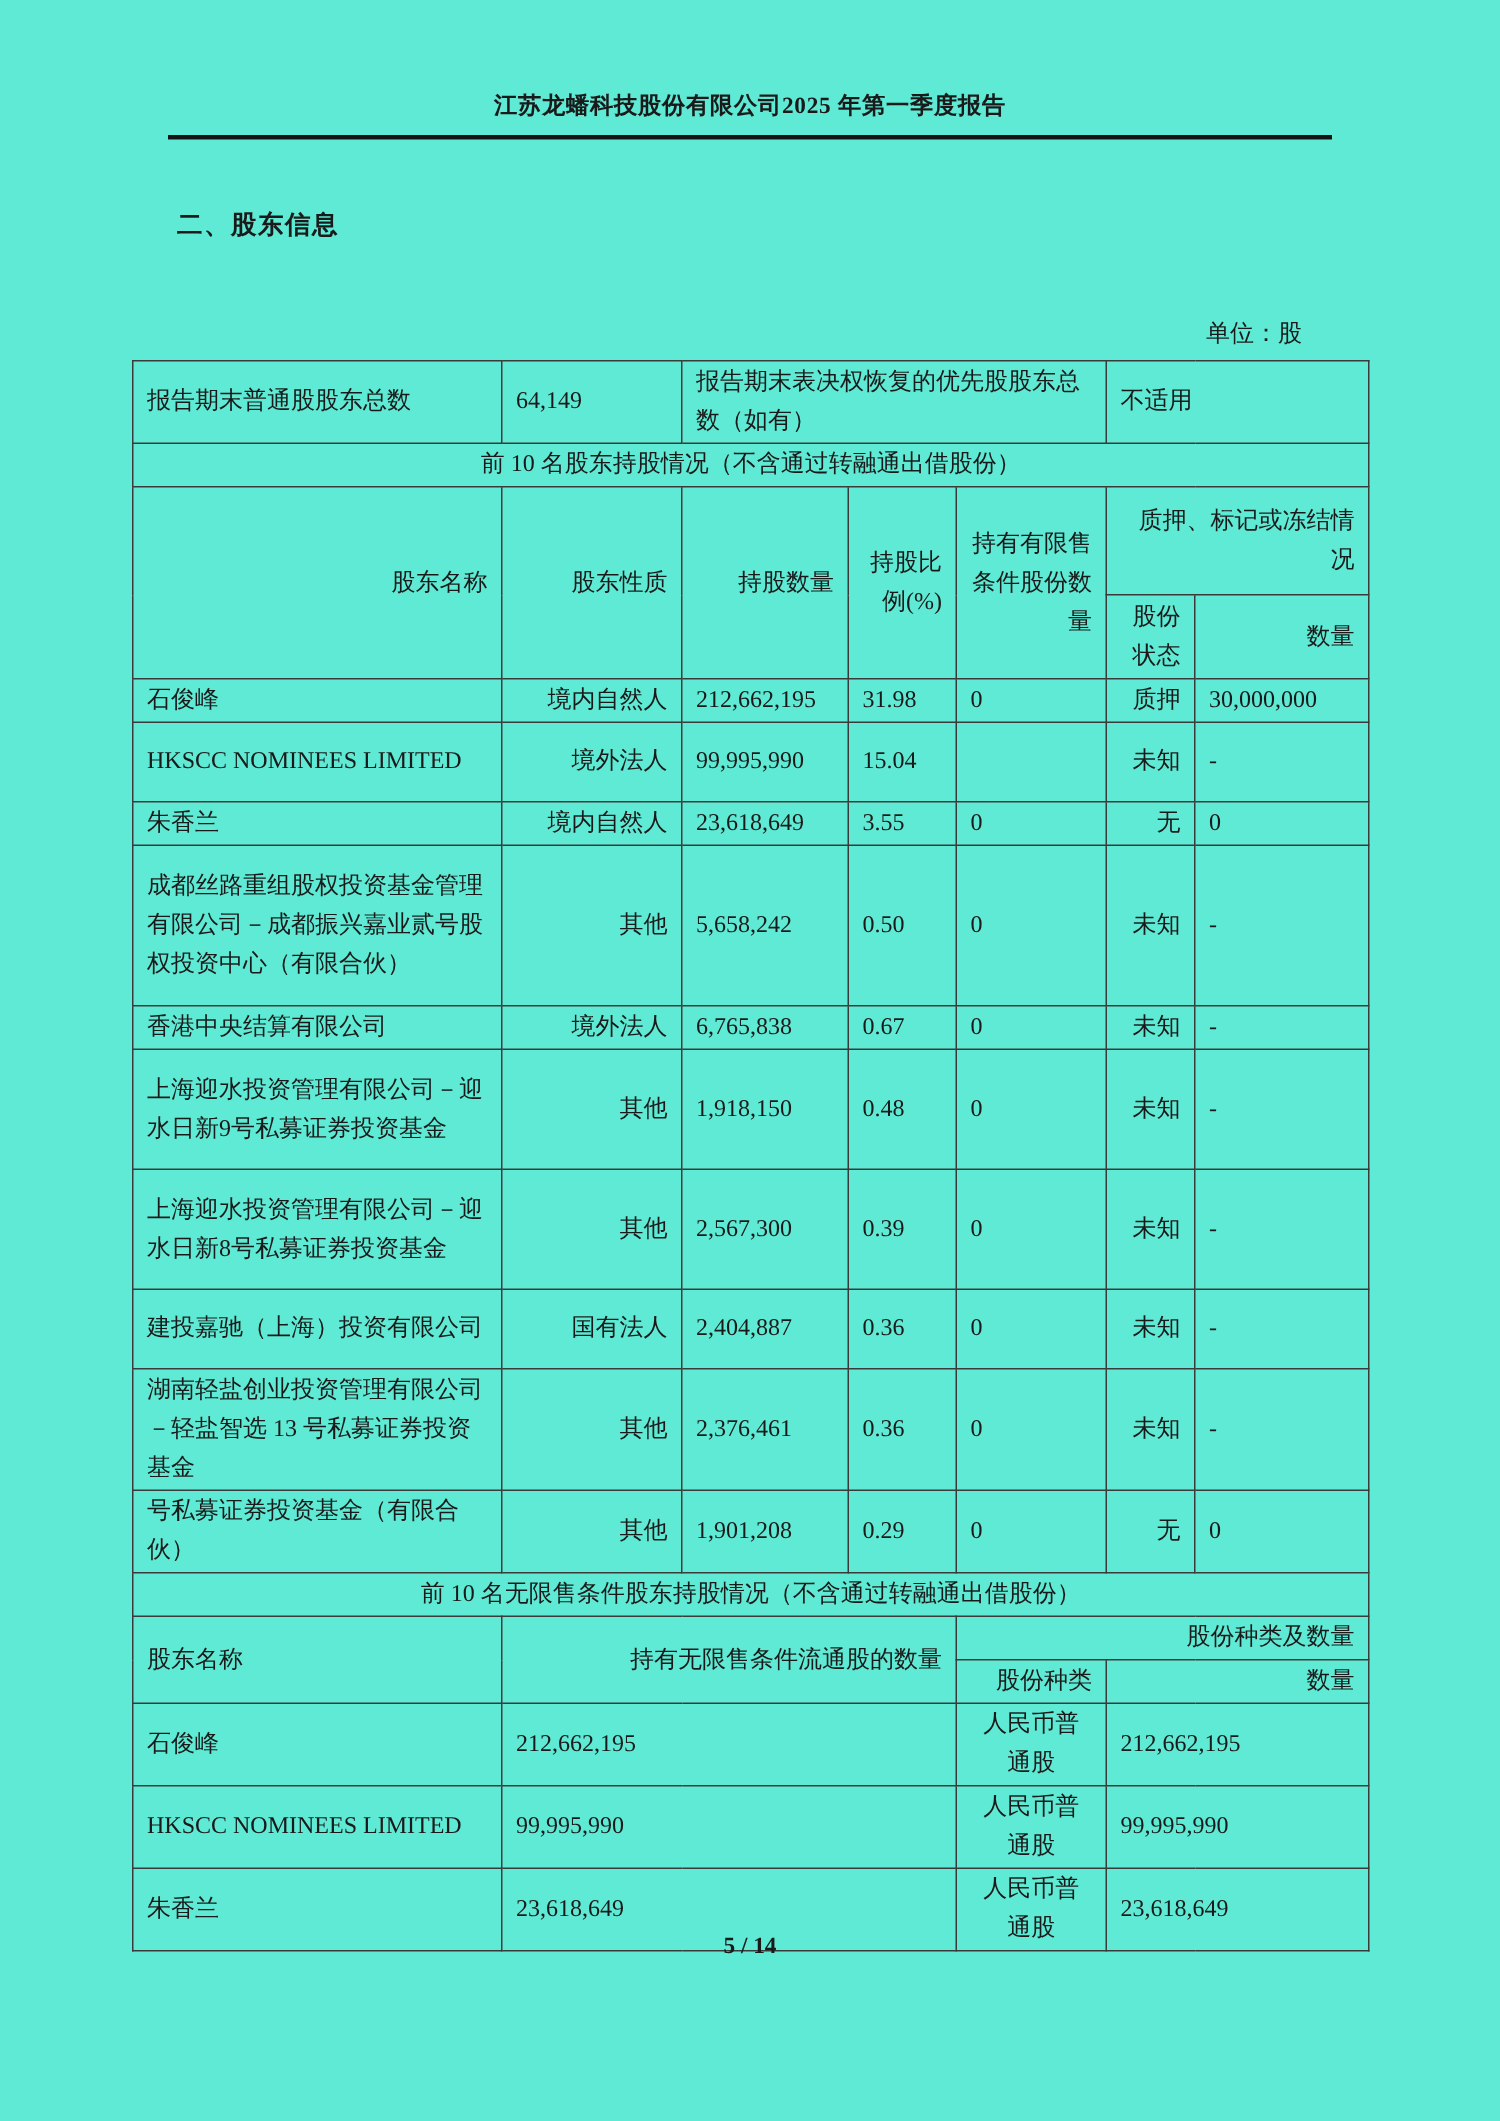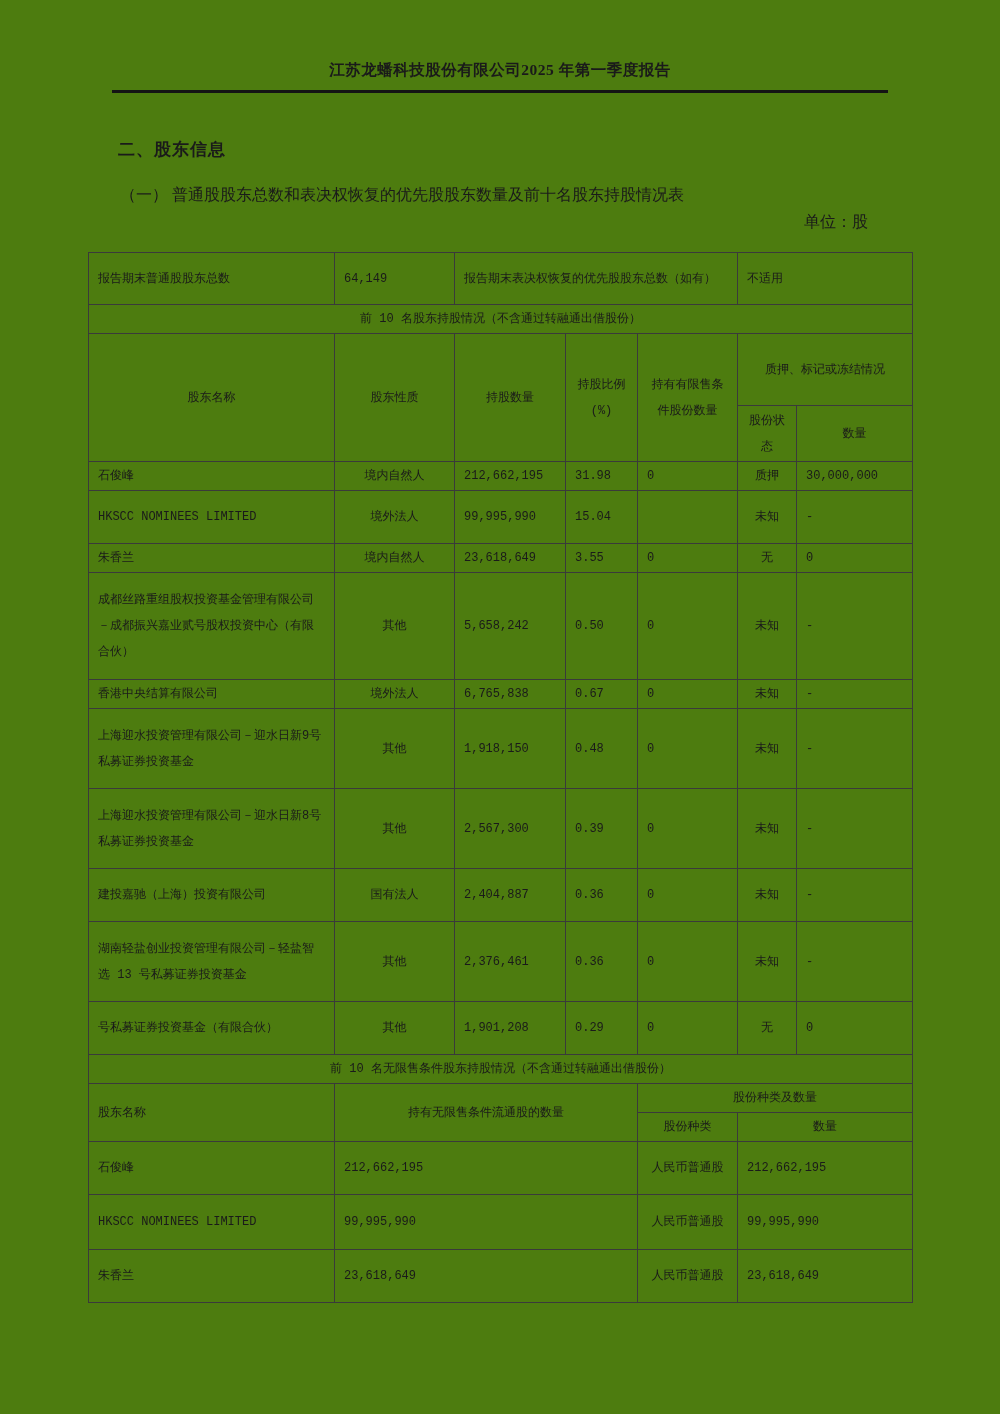--- a/index.html
+++ b/index.html
@@ -1,64 +1,63 @@
 <!DOCTYPE html>
 <html><head>
 <meta charset="utf-8">
 <style>
   * { margin:0; padding:0; box-sizing:border-box; }
   html,body { background:#e8e8e8; }
   .page {
-    width:1000px; height:1414px; margin:0 auto; background:#4d7c0f;
+    width:1000px; height:1414px; margin:0 auto; background:#5eead4;
     font-family:"Liberation Serif","DejaVu Serif",serif; color:#1a1a1a;
     position:relative; overflow:hidden;
   }
   .doc-header {
     position:absolute; top:60px; left:112px; right:112px;
     text-align:center; font-weight:bold; font-size:15.5px;
     padding-bottom:9px; border-bottom:3px solid #141414; letter-spacing:0.5px;
   }
   .section-title {
     position:absolute; top:138px; left:118px;
     font-weight:bold; font-size:17px; letter-spacing:1px;
   }
   .subsection-title {
     position:absolute; top:185px; left:120px; font-size:16px;
   }
   .unit-label {
     position:absolute; top:212px; right:132px; font-size:16px;
   }
   table.main {
-    position:absolute; top:252px; left:88px; width:824px;
-    border-collapse:collapse; table-layout:fixed; font-size:12px;font-family:Liberation Mono, monospace;
+    position:absolute; top:240px; left:88px; width:824px;
+    border-collapse:collapse; table-layout:fixed; font-size:16px;
   }
   table.main td {
     border:1px solid #3a3a3a; padding:1px 9px;
     line-height:26px; vertical-align:middle; overflow:hidden;
   }
   .al { text-align:left; }
-  .ac { text-align:center; }
+  .ac { text-align:right; }
   .ar { }
   .banner-cell { text-align:center; }
   .sharetype-cell { text-align:center; padding:1px 13px !important; }
   .footer {
     position:absolute; top:1289px; left:0; right:0;
     text-align:center; font-weight:bold; font-size:15.5px;
   }
 </style>
 </head>
 <body>
 
 <div class="page">
 
   <div class="doc-header">江苏龙蟠科技股份有限公司2025 年第一季度报告</div>
 
   <div class="section-title">二、股东信息</div>
 
-  <div class="subsection-title">（一） 普通股股东总数和表决权恢复的优先股股东数量及前十名股东持股情况表</div>
 
   <div class="unit-label">单位：股</div>
 
   <table class="main">
     <colgroup>
       <col style="width:246px">
         <col style="width:120px">
         <col style="width:111px">
       <col style="width:72px">
         <col style="width:100px">
@@ -210,14 +209,15 @@
     </tr>
     <tr style="height:53px">
       <td class="al">朱香兰</td>
       <td class="ar" colspan="3">23,618,649</td>
       <td class="sharetype-cell">人民币普通股</td>
       <td class="ar" colspan="2">23,618,649</td>
     </tr>
   </tbody>
     </table>
 
+  <div class="footer">5 / 14</div>
 
 </div>
 
 </body></html>

